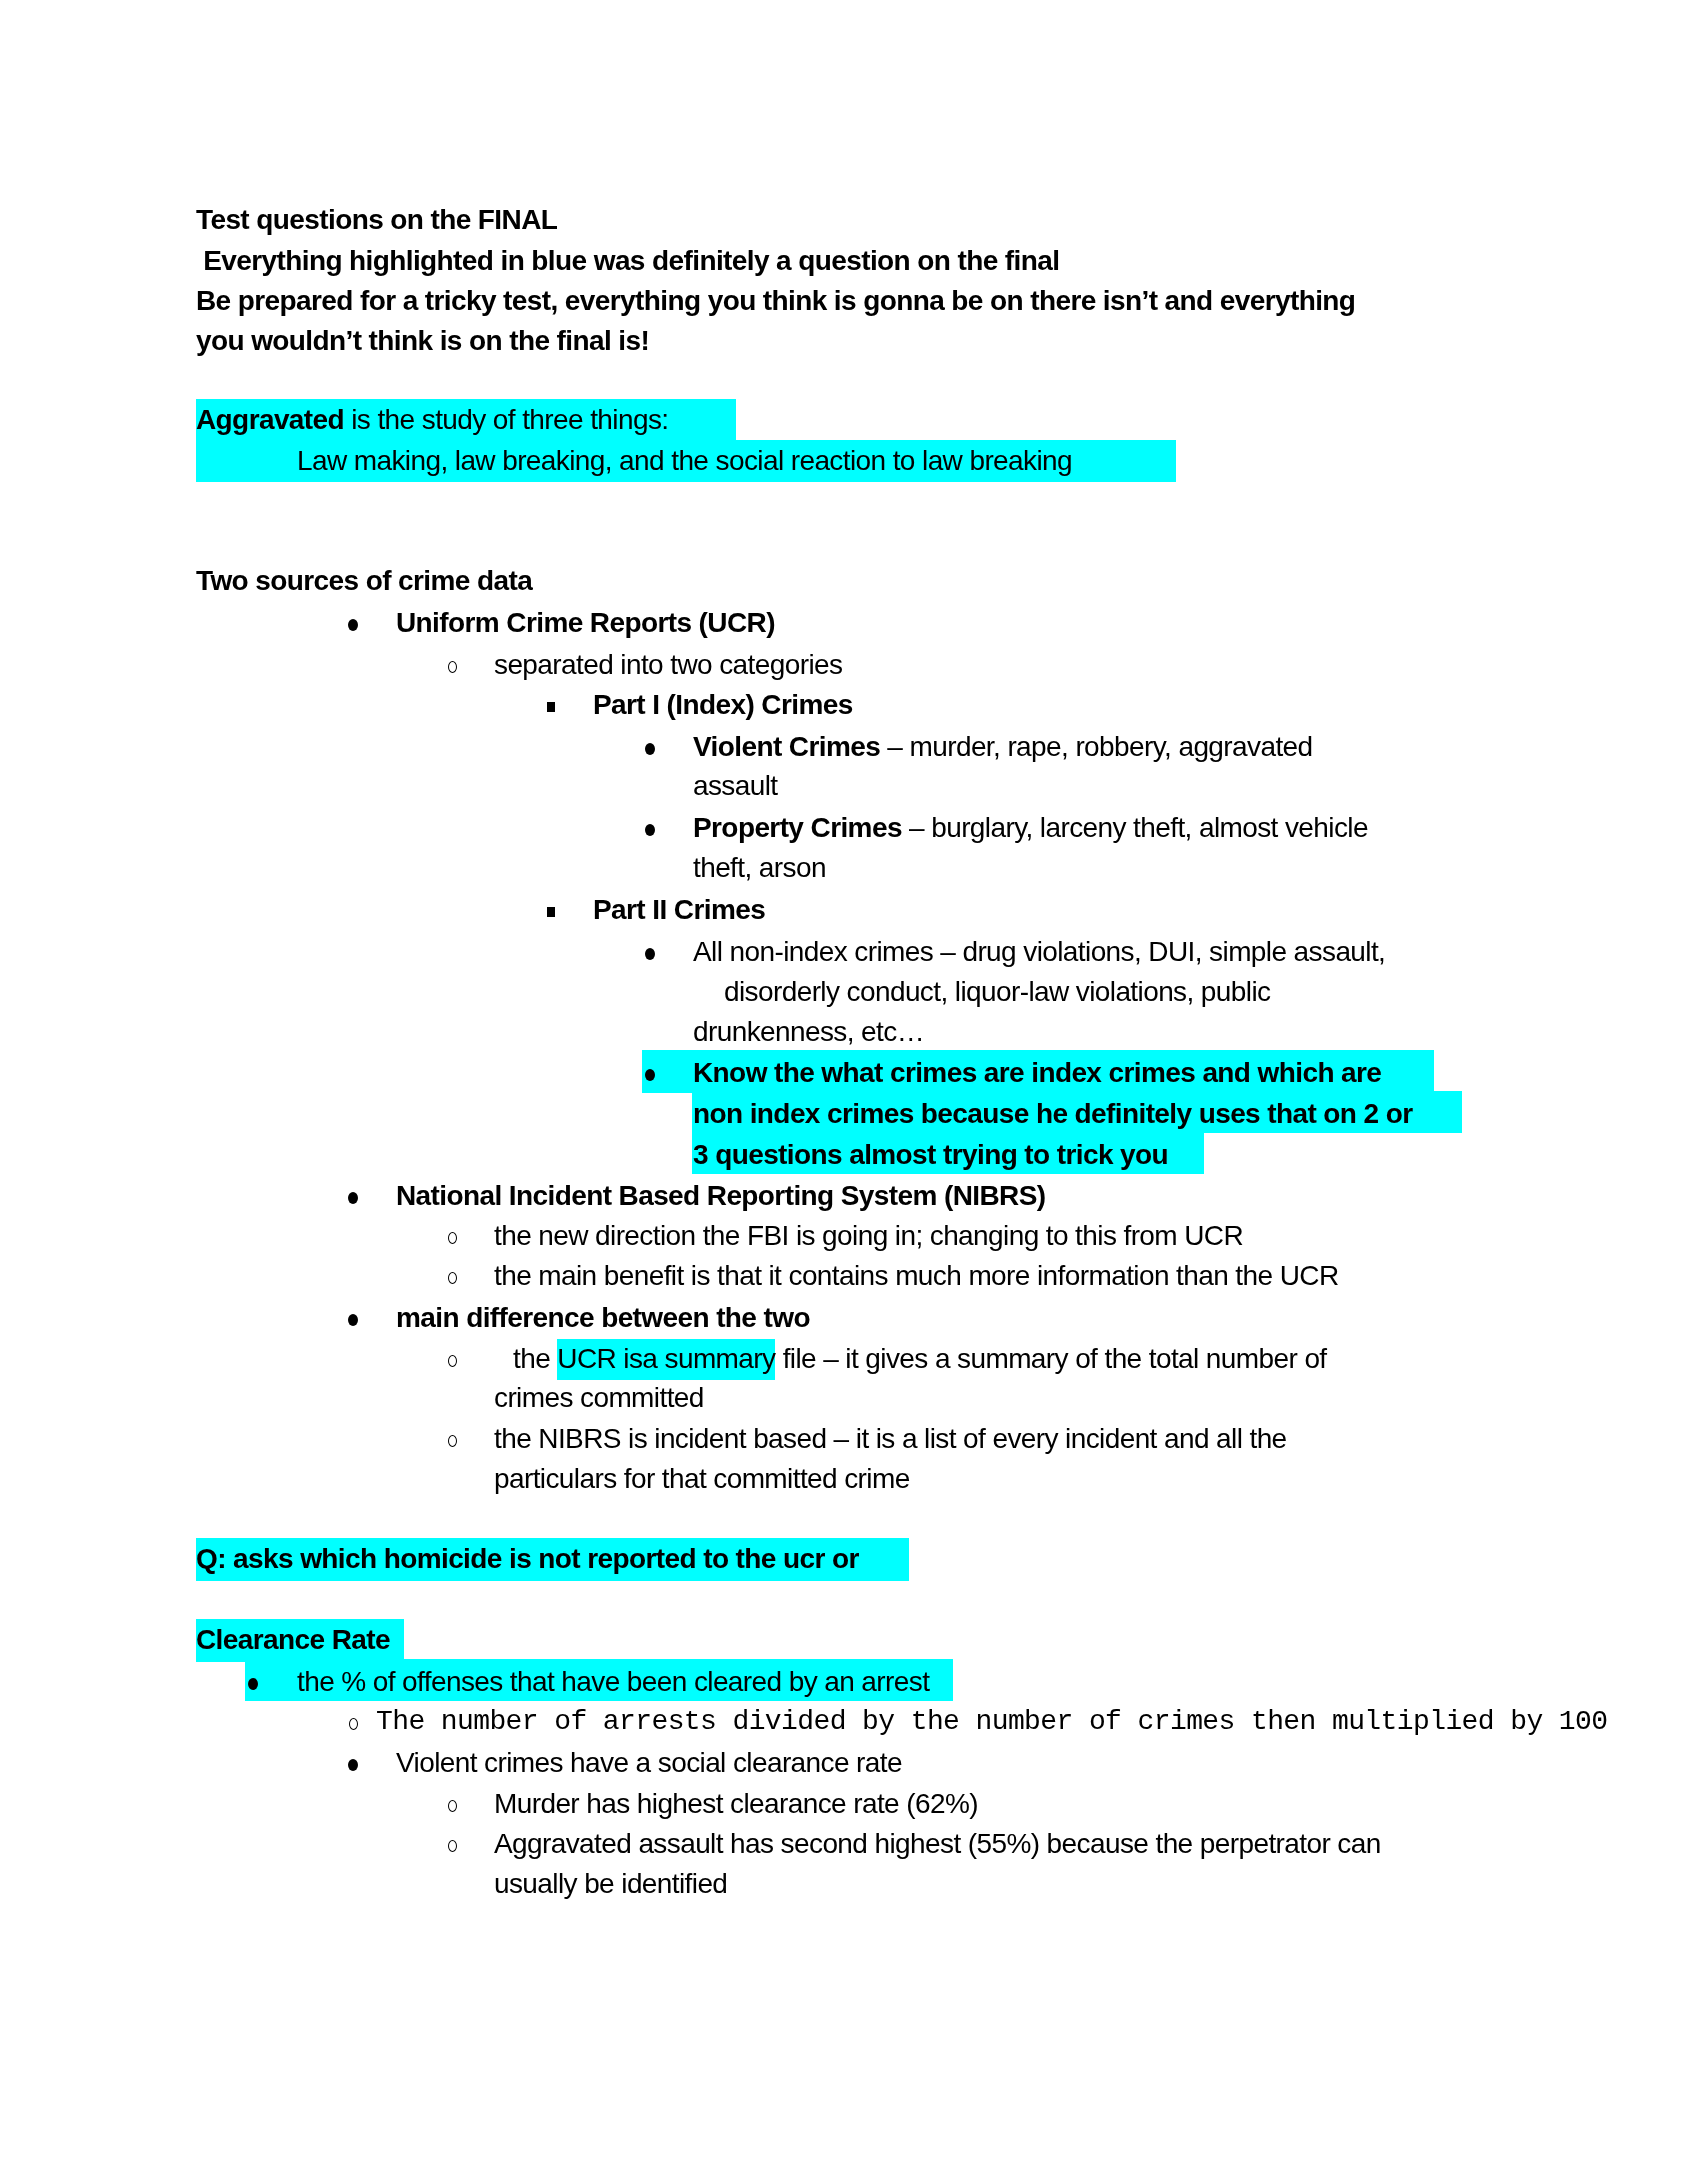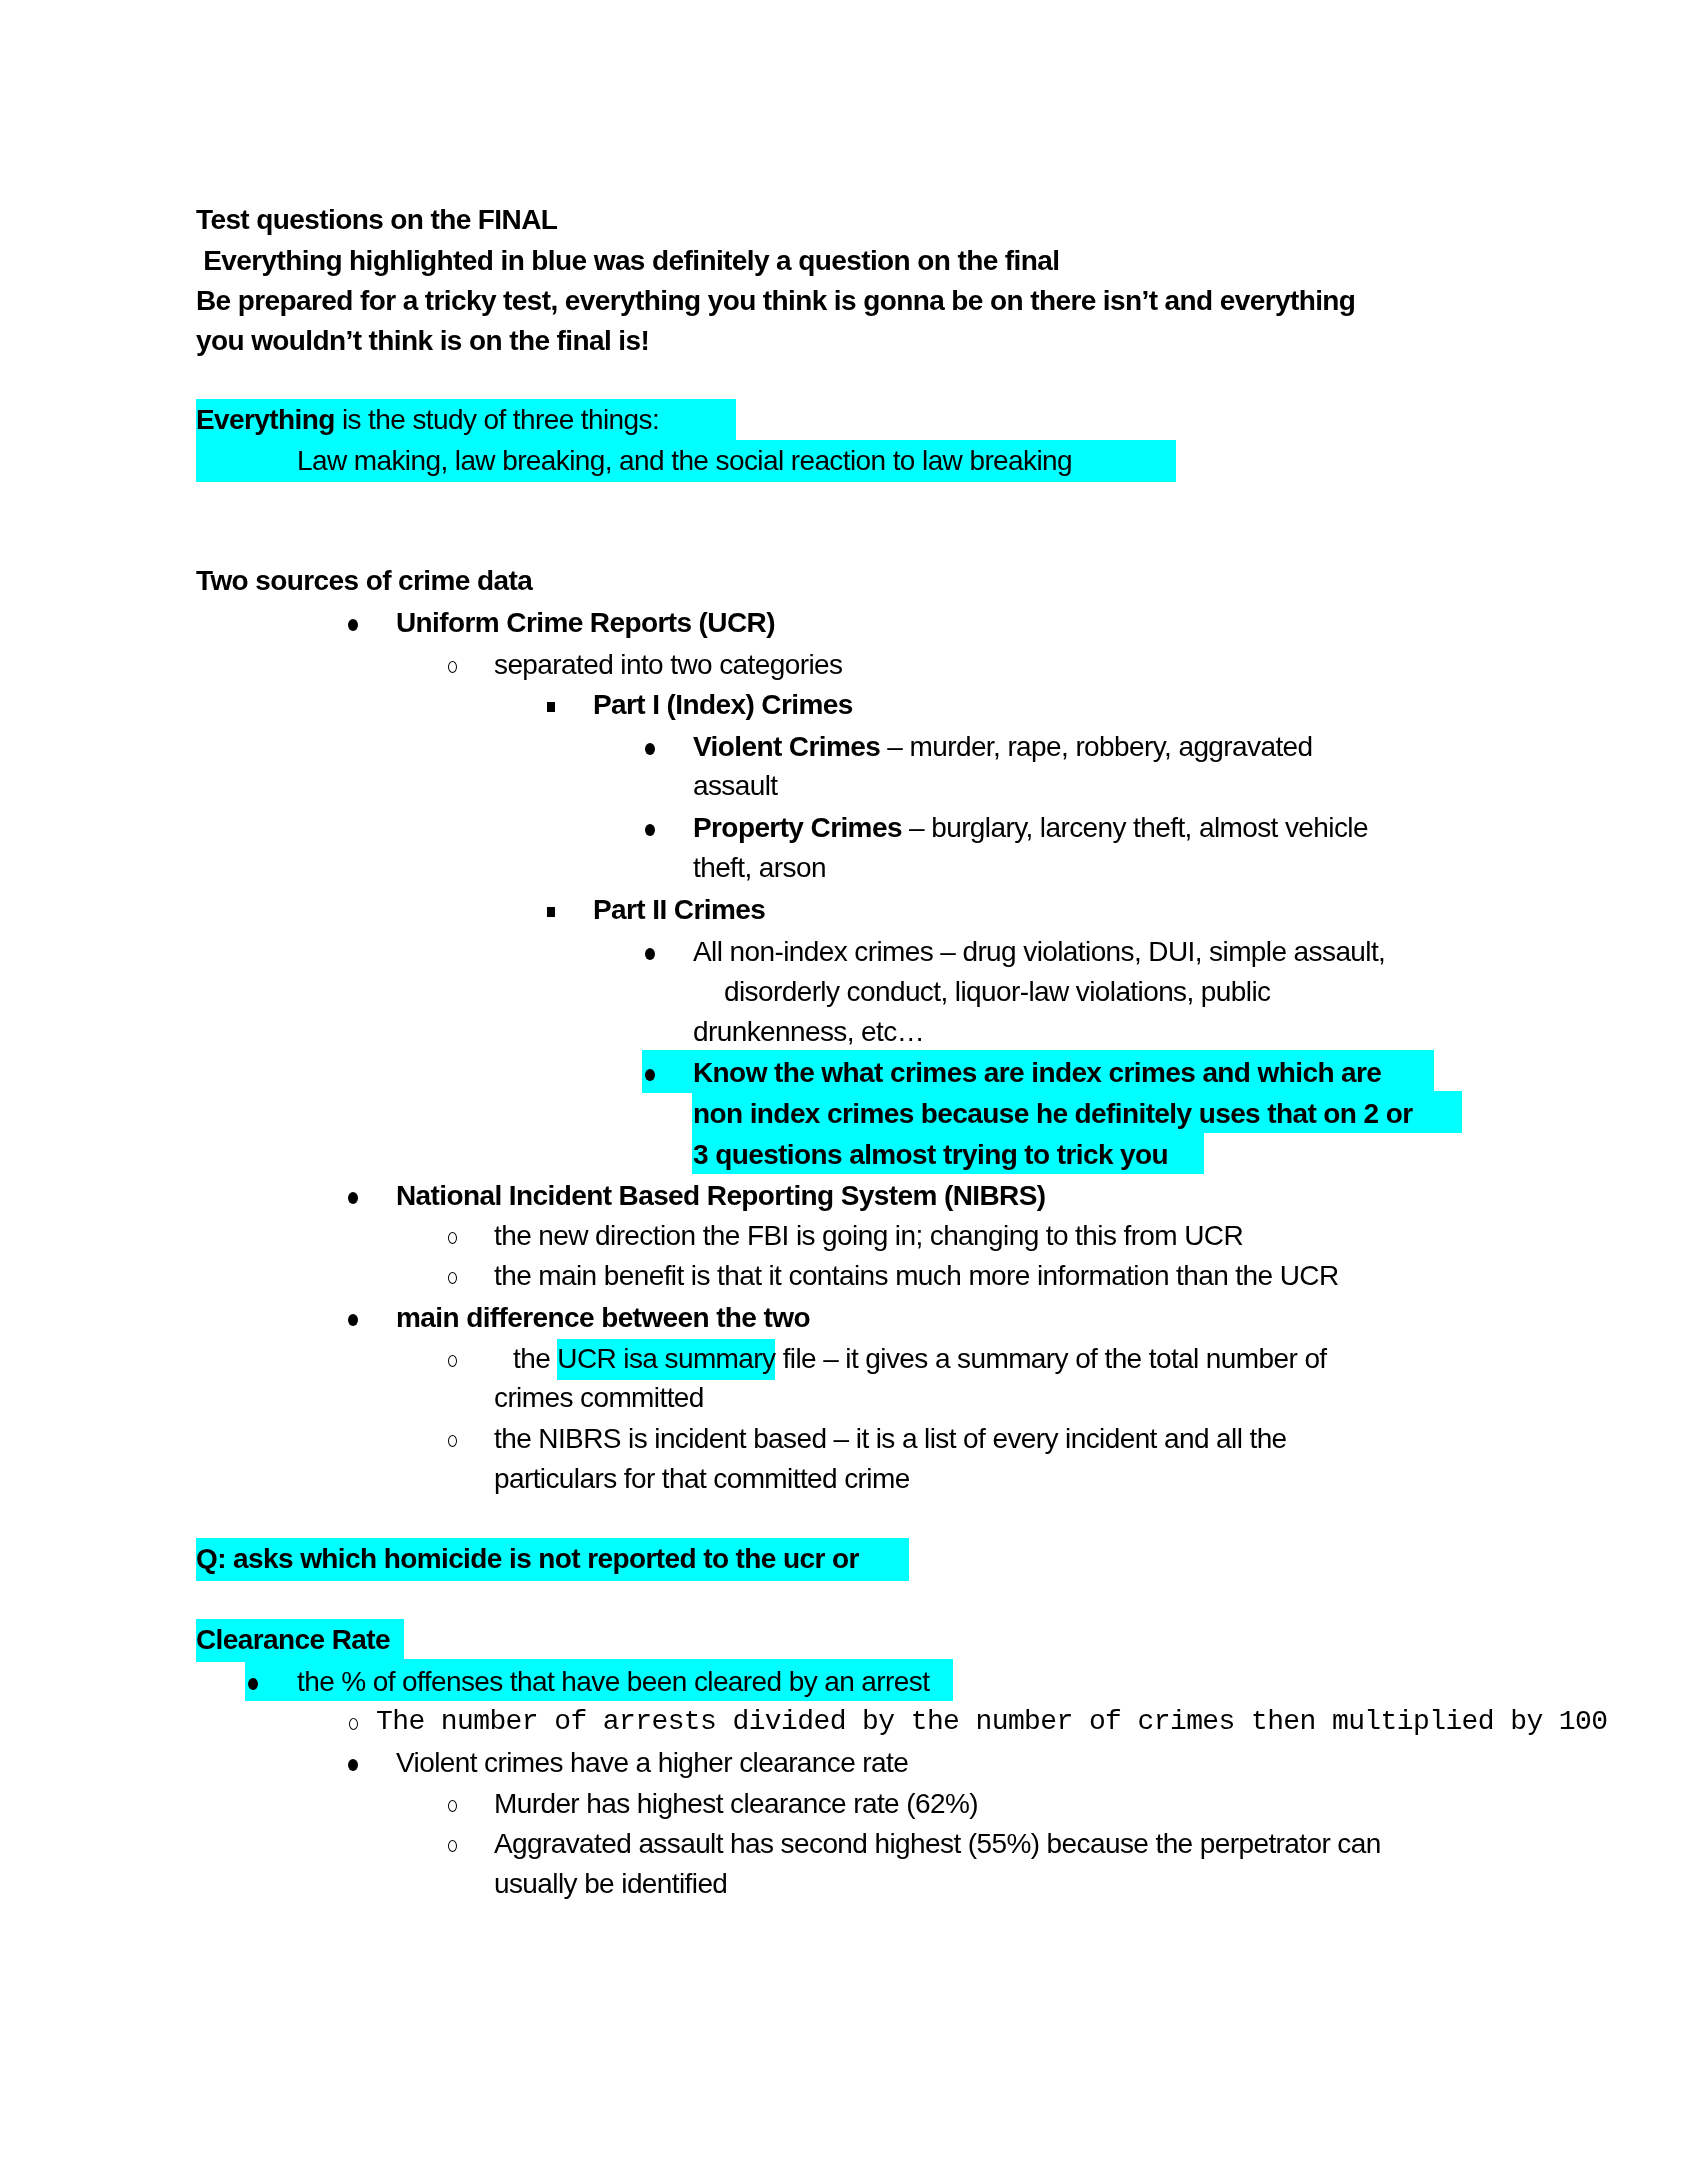--- a/index.html
+++ b/index.html
@@ -24,21 +24,21 @@
 
 <div class="page">
 
   <div class="ln b" style="left:196px;top:199px;">Test questions on the FINAL</div>
   <div class="ln b" style="left:196px;top:240px;white-space:pre;"> Everything highlighted in blue was definitely a question on the final</div>
   <div class="ln b" style="left:196px;top:280px;">Be prepared for a tricky test, everything you think is gonna be on there isn’t and everything</div>
   <div class="ln b" style="left:196px;top:320px;">you wouldn’t think is on the final is!</div>
 
   <div class="blk" style="left:196px;top:399px;width:540px;height:43px;"></div>
   <div class="blk" style="left:196px;top:440px;width:980px;height:42px;"></div>
-  <div class="ln" style="left:196px;top:399px;white-space:pre;"><span class="b">Everything</span><span> is the study of three things:</span></div>
+  <div class="ln" style="left:196px;top:399px;white-space:pre;"><span class="b">Aggravated</span><span> is the study of three things:</span></div>
   <div class="ln" style="left:297px;top:440px;">Law making, law breaking, and the social reaction to law breaking</div>
 
   <div class="ln b" style="left:196px;top:560px;">Two sources of crime data</div>
 
   <div class="bul dot" style="left:348px;top:602px;"></div>
   <div class="ln b" style="left:396px;top:602px;">Uniform Crime Reports (UCR)</div>
 
   <div class="bul circ" style="left:448px;top:644px;"></div>
   <div class="ln" style="left:494px;top:644px;">separated into two categories</div>
 
@@ -90,21 +90,21 @@
 
   <div class="blk" style="left:196px;top:1619px;width:208px;height:43px;"></div>
   <div class="blk" style="left:245px;top:1659px;width:708px;height:42px;"></div>
   <div class="ln b" style="left:196px;top:1619px;">Clearance Rate</div>
   <div class="bul dot" style="left:248px;top:1661px;"></div>
   <div class="ln" style="left:297px;top:1661px;">the % of offenses that have been cleared by an arrest</div>
 
   <div class="bul circ" style="left:349px;top:1701px;"></div>
   <div class="ln" style="left:376px;top:1701px;font-family:Liberation Mono, monospace;">The number of arrests divided by the number of crimes then multiplied by 100</div>
   <div class="bul dot" style="left:348px;top:1742px;"></div>
-  <div class="ln" style="left:396px;top:1742px;">Violent crimes have a higher clearance rate</div>
+  <div class="ln" style="left:396px;top:1742px;">Violent crimes have a social clearance rate</div>
 
   <div class="bul circ" style="left:448px;top:1783px;"></div>
   <div class="ln" style="left:494px;top:1783px;">Murder has highest clearance rate (62%)</div>
   <div class="bul circ" style="left:448px;top:1823px;"></div>
   <div class="ln" style="left:494px;top:1823px;">Aggravated assault has second highest (55%) because the perpetrator can</div>
   <div class="ln" style="left:494px;top:1863px;">usually be identified</div>
 
 </div>
 
 

